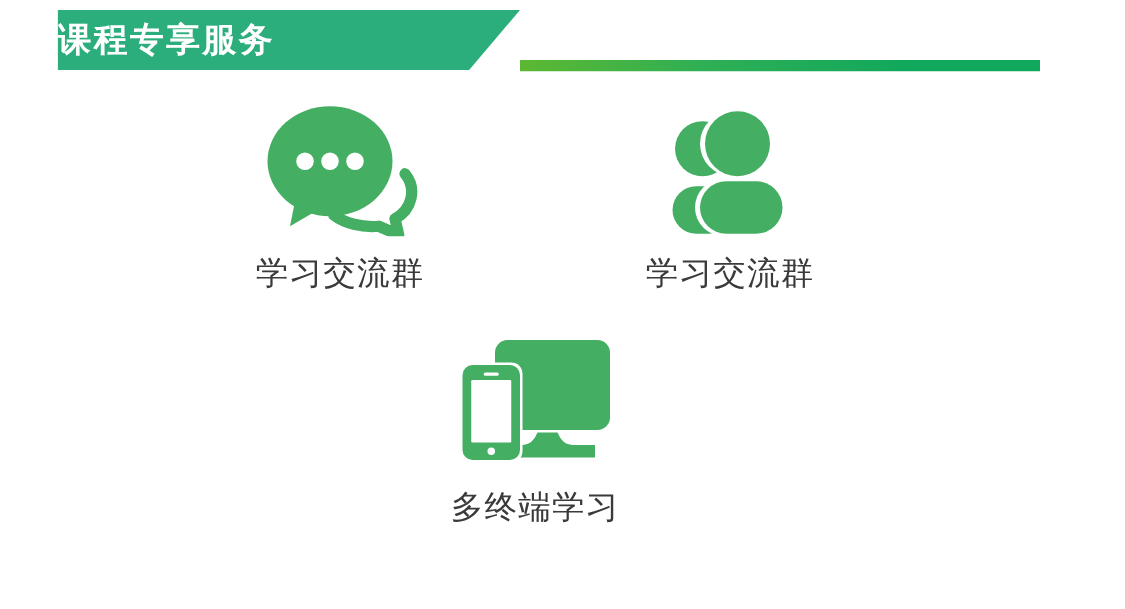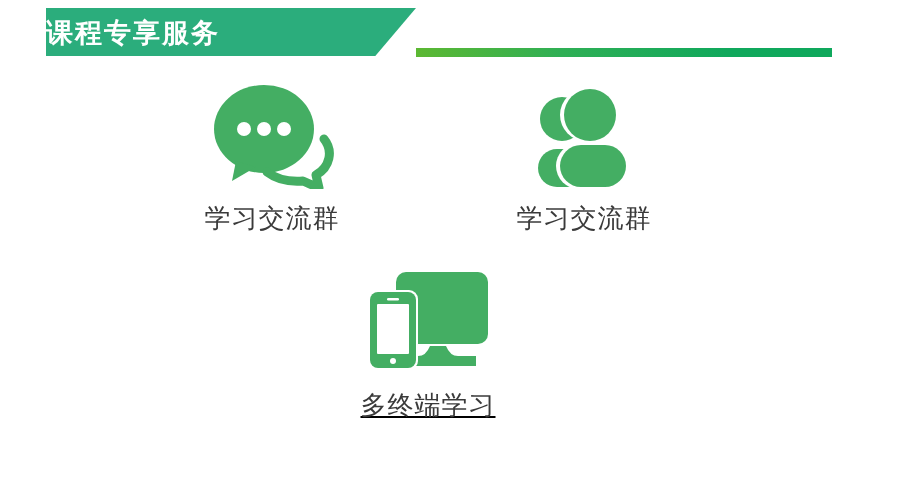--- a/index.html
+++ b/index.html
@@ -59,21 +59,21 @@
     left: 0;
     top: 75px;
     width: 856px;
   }
   .row {
     display: flex;
     justify-content: center;
     align-items: flex-start;
   }
   .row-1 { gap: 104px; margin-top: 6px; }
-  .row-2 { gap: 112px; margin-top: 28px; text-decoration: underline; }
+  .row-2 { gap: 112px; margin-top: 28px; }
 
   .cell {
     width: 208px;
     display: flex;
     flex-direction: column;
     align-items: center;
   }
   .icon-box {
     width: 140px;
     height: 108px;

